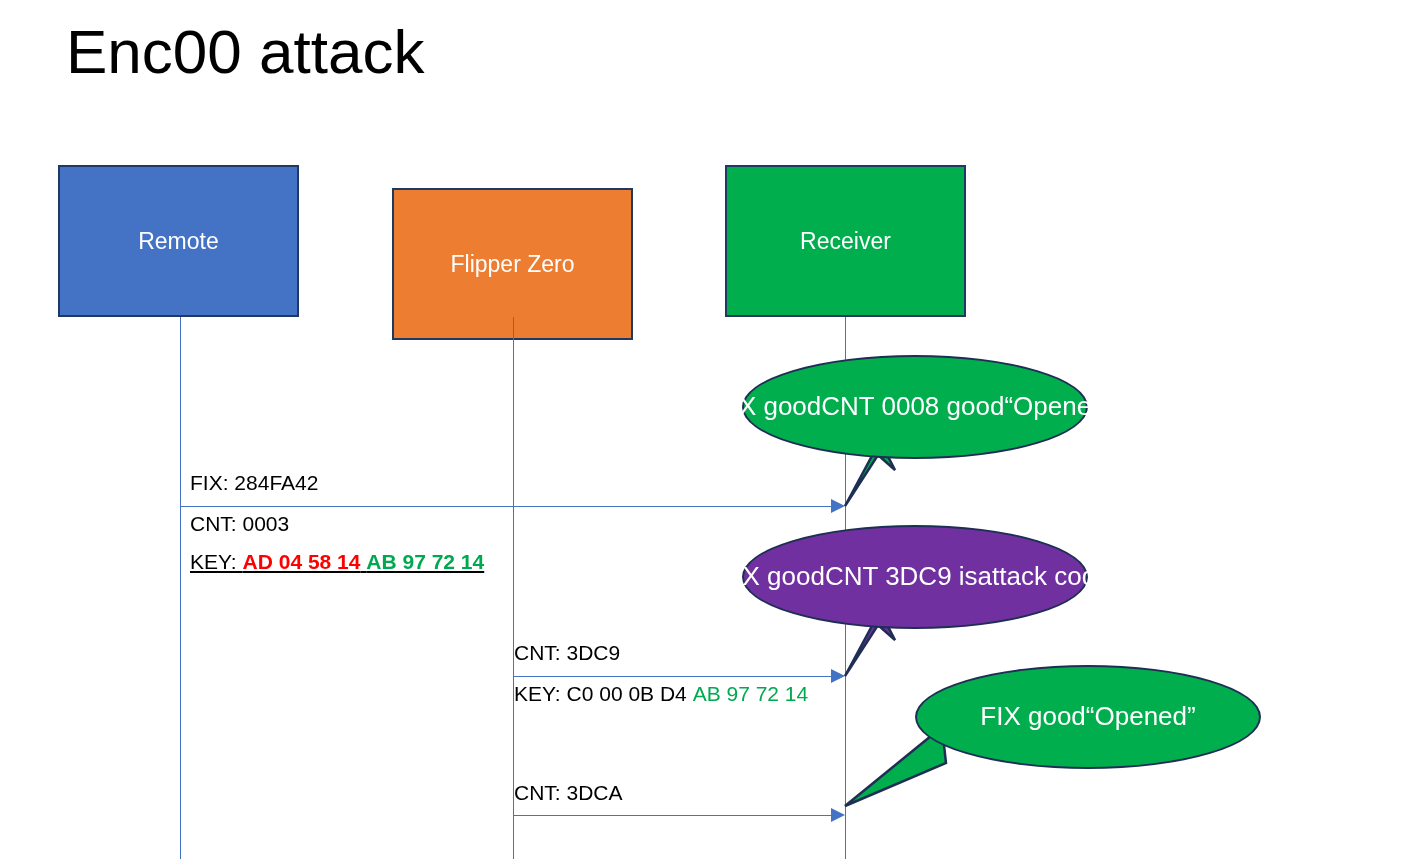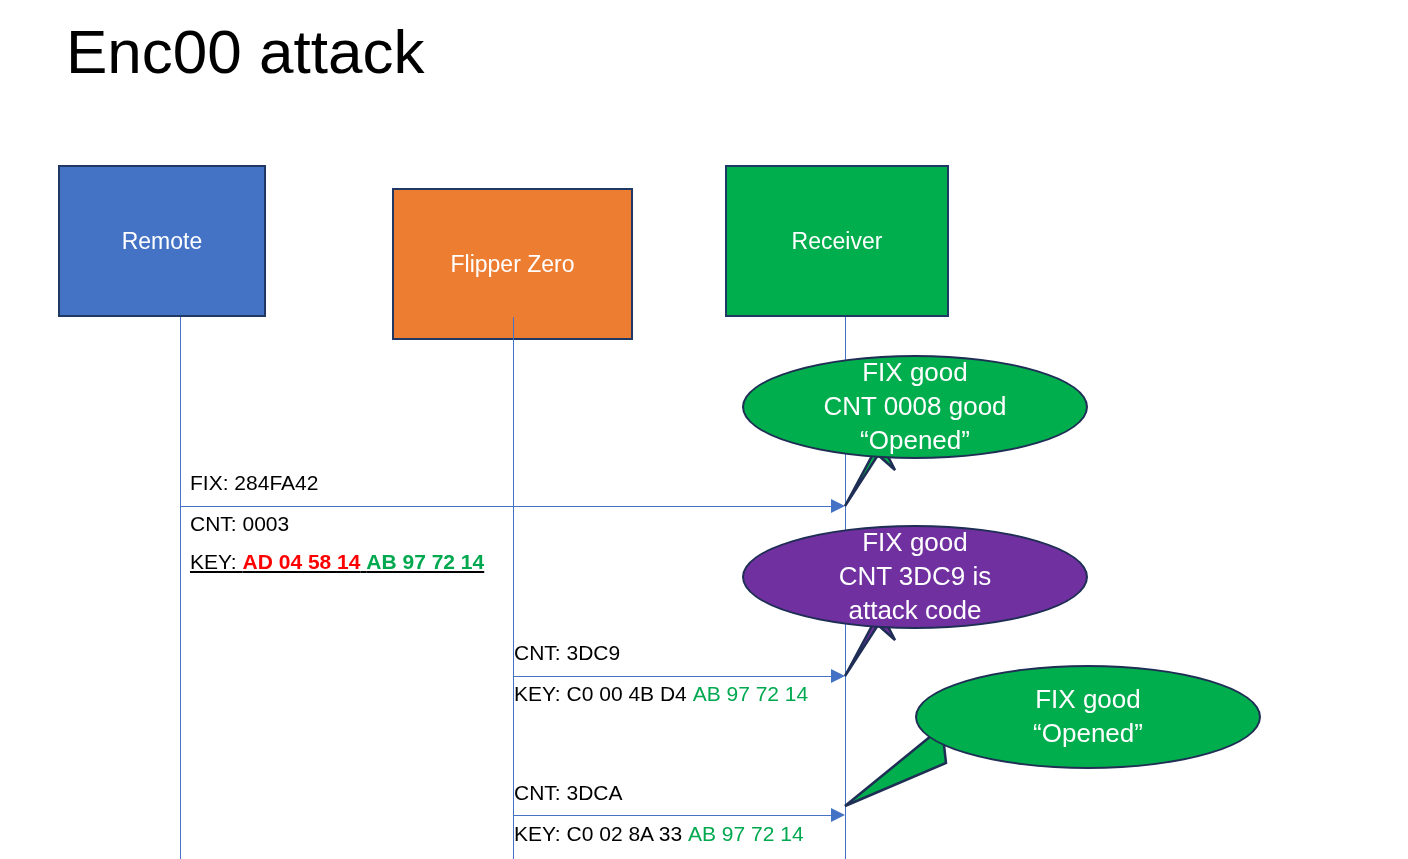--- a/index.html
+++ b/index.html
@@ -34,23 +34,23 @@
     position: absolute;
     box-sizing: border-box;
     border: 2px solid #1F3864;
     display: flex;
     align-items: center;
     justify-content: center;
     color: #ffffff;
     font-size: 23px;
     font-weight: 400;
   }
-  #box-remote   { left: 58px;  top: 165px; width: 208px; height: 152px; background: #4472C4; }
+  #box-remote   { left: 58px;  top: 165px; width: 241px; height: 152px; background: #4472C4; }
   #box-flipper  { left: 392px; top: 165px; width: 241px; height: 152px; background: #ED7D31; margin-top: 23px; }
-  #box-receiver { left: 725px; top: 165px; width: 224px; height: 152px; background: #00AE4D; }
+  #box-receiver { left: 725px; top: 165px; width: 241px; height: 152px; background: #00AE4D; }
 
   .lifeline {
     position: absolute;
     width: 0;
     border-left: 1.6px solid #4472C4;
   }
   #life-remote   { left: 180px; top: 317px; height: 542px; }
   #life-flipper  { left: 513px; top: 317px; height: 542px; }
   #life-receiver { left: 845px; top: 317px; height: 542px; }
 
@@ -77,21 +77,21 @@
   .key-red   { color: #FF0000; }
   .key-green { color: #00A94F; }
   .bold      { font-weight: bold; }
 
   .bubble {
     position: absolute;
     box-sizing: border-box;
     border-radius: 50%;
     border: 2.5px solid #1F2E54;
     display: flex;
-    flex-direction: column;
+    flex-direction: row;
     align-items: center;
     justify-content: center;
     color: #ffffff;
     font-size: 26px;
     line-height: 1.30;
     text-align: center;
     z-index: 4;
   }
   .bubble .bl { display: block; white-space: nowrap; }
 
@@ -129,30 +129,27 @@
   <div class="msg-label" style="left:190px; top:512px;">CNT: 0003</div>
   <div class="msg-label" style="left:190px; top:550px;text-decoration:underline;">
     <span>KEY: </span><span class="key-red bold">AD 04 58 14</span><span>&nbsp;</span><span class="key-green bold">AB 97 72 14</span>
   </div>
 
   <div class="msg-line" style="left:513px; top:676px; width:318px;"></div>
   <div class="arrowhead" style="left:831px; top:669px;"></div>
 
   <div class="msg-label" style="left:514px; top:641px;">CNT: 3DC9</div>
   <div class="msg-label" style="left:514px; top:682px;">
-    <span>KEY: </span><span>C0 00 4B D4</span><span>&nbsp;</span><span class="key-green">AB 97 72 14</span>
+    <span>KEY: </span><span>C0 00 0B D4</span><span>&nbsp;</span><span class="key-green">AB 97 72 14</span>
   </div>
 
   <div class="msg-line" style="left:513px; top:815px; width:318px;"></div>
   <div class="arrowhead" style="left:831px; top:808px;"></div>
 
   <div class="msg-label" style="left:514px; top:781px;">CNT: 3DCA</div>
-  <div class="msg-label" style="left:514px; top:822px;">
-    <span>KEY: </span><span>C0 02 8A 33</span><span>&nbsp;</span><span class="key-green">AB 97 72 14</span>
-  </div>
 
   <svg class="tail-svg" style="left:0px; top:0px; width:1408px; height:859px;">
     <polygon points="845,506 878,455 895,470 880,441" fill="#00AE4D" stroke="#1F2E54" stroke-width="2.5"></polygon>
   </svg>
   <div class="bubble" style="left:742px; top:355px; width:346px; height:104px; background:#00AE4D;">
     <span class="bl">FIX good</span>
     <span class="bl">CNT 0008 good</span>
     <span class="bl">“Opened”</span>
   </div>
 

